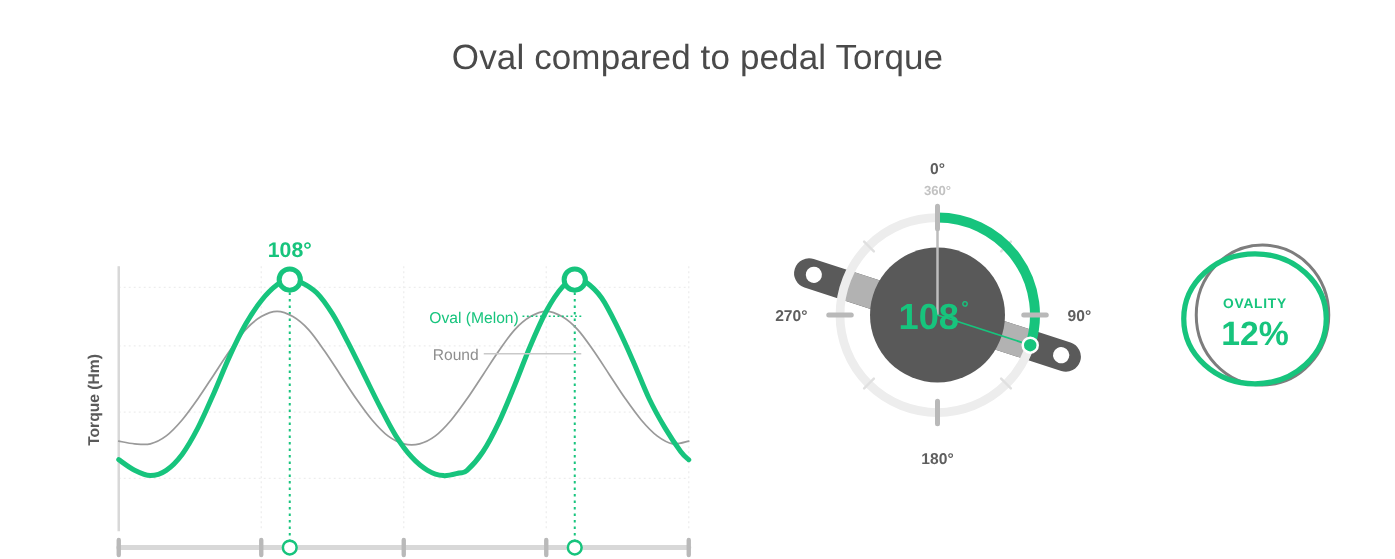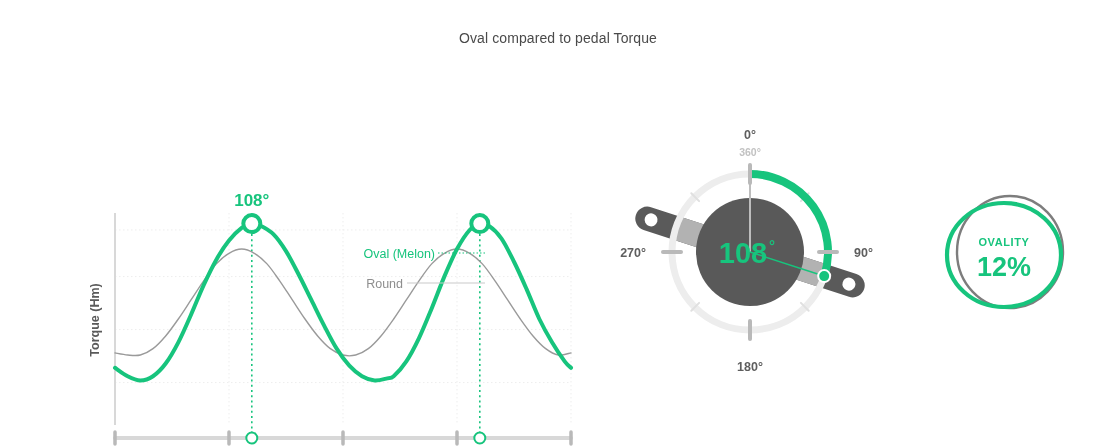--- a/index.html
+++ b/index.html
@@ -14,27 +14,27 @@
     font-family: "Liberation Sans", sans-serif;
     overflow: hidden;
     -webkit-font-smoothing: antialiased;
   }
   #page-title {
     position: absolute;
     left: 0;
     top: 30px;
     width: 1116px;
     text-align: center;
-    font-size: 14px;
+    font-size: 28px;
     font-weight: 400;
     color: #4a4a4a;
     letter-spacing: 0.1px;
   }
   .panel { position: absolute; }
-  #torque-chart-panel { left: 0px;   top: 95px; width: 600px; height: 320px; padding-left: 20px; }
+  #torque-chart-panel { left: 0px;   top: 95px; width: 600px; height: 320px; }
   #crank-dial-panel   { left: 600px; top: 115px; width: 300px; height: 270px; }
   #ovality-panel      { left: 900px; top: 180px; width: 216px; height: 160px; }
   svg { display: block; overflow: visible; }
   .axis-title {
     font-size: 12.5px;
     font-weight: 700;
     fill: #5a5a5a;
     font-family: "Liberation Sans", sans-serif;
   }
   .tick-label {

